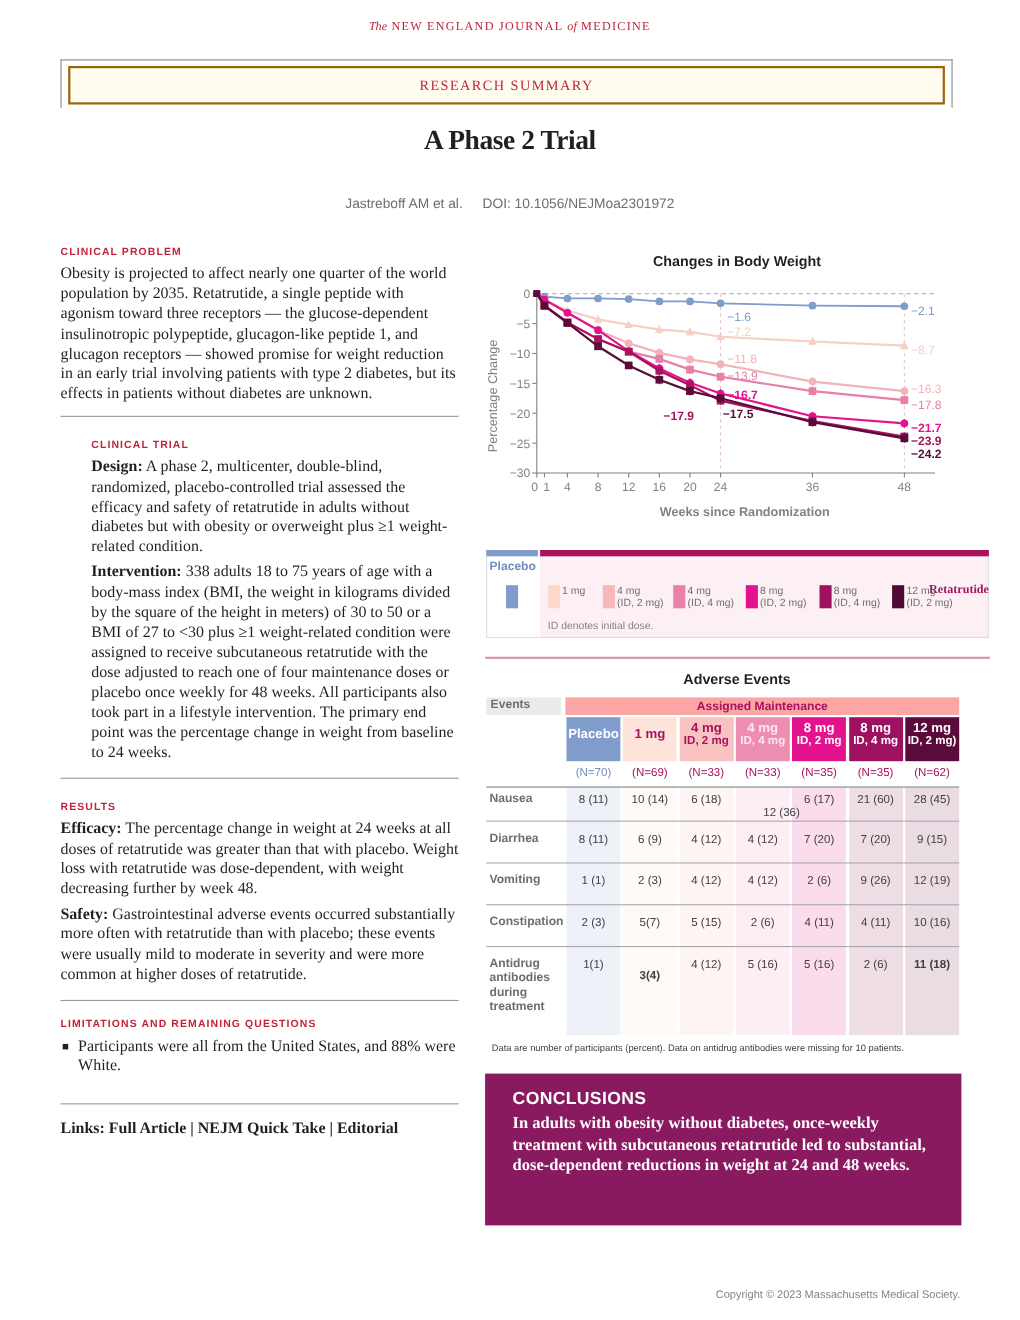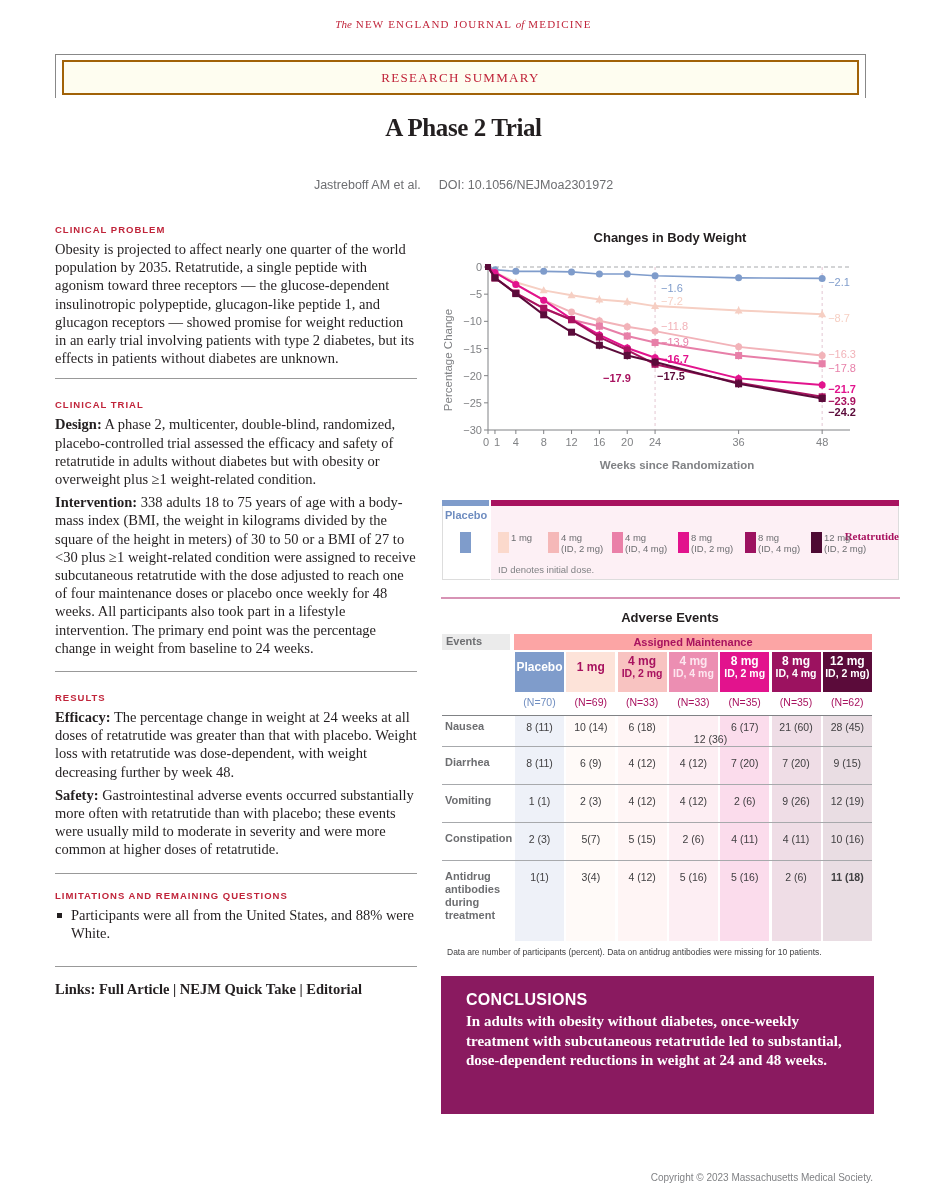--- a/index.html
+++ b/index.html
@@ -101,21 +101,21 @@
   <span>Jastreboff AM et al.</span><span>DOI: 10.1056/NEJMoa2301972</span>
 </div>
 
 <div class="left">
   <div class="sec">
     <div class="sec-head">CLINICAL PROBLEM</div>
     <p class="para">Obesity is projected to affect nearly one quarter of the world population by 2035. Retatrutide, a single peptide with agonism toward three receptors — the glucose-dependent insulinotropic polypeptide, glucagon-like peptide 1, and glucagon receptors — showed promise for weight reduction in an early trial involving patients with type 2 diabetes, but its effects in patients without diabetes are unknown.</p>
   </div>
   <div class="rule" style="margin-top:11px;"></div>
 
-  <div class="sec" style="margin-top:20px;">
+  <div class="sec" style="margin-top:20px;margin-left:28px;">
     <div class="sec-head">CLINICAL TRIAL</div>
     <p class="para"><b>Design:</b><span> A phase 2, multicenter, double-blind, randomized, placebo-controlled trial assessed the efficacy and safety of retatrutide in adults without diabetes but with obesity or overweight plus ≥1 weight-related condition.</span></p>
     <p class="para"><b>Intervention:</b><span> 338 adults 18 to 75 years of age with a body-mass index (BMI, the weight in kilograms divided by the square of the height in meters) of 30 to 50 or a BMI of 27 to &lt;30 plus ≥1 weight-related condition were assigned to receive subcutaneous retatrutide with the dose adjusted to reach one of four maintenance doses or placebo once weekly for 48 weeks. All participants also took part in a lifestyle intervention. The primary end point was the percentage change in weight from baseline to 24 weeks.</span></p>
   </div>
   <div class="rule" style="margin-top:14px;"></div>
 
   <div class="sec" style="margin-top:20px;">
     <div class="sec-head">RESULTS</div>
     <p class="para"><b>Efficacy:</b><span> The percentage change in weight at 24 weeks at all doses of retatrutide was greater than that with placebo. Weight loss with retatrutide was dose-dependent, with weight decreasing further by week 48.</span></p>
     <p class="para"><b>Safety:</b><span> Gastrointestinal adverse events occurred substantially more often with retatrutide than with placebo; these events were usually mild to moderate in severity and were more common at higher doses of retatrutide.</span></p>
@@ -451,21 +451,21 @@
     <div class="cell" style="left: 73px; top: 199px;">2 (3)</div>
     <div class="cell" style="left: 124.3px; top: 199px;">5(7)</div>
     <div class="cell" style="left: 175.6px; top: 199px;">5 (15)</div>
     <div class="cell" style="left: 226.9px; top: 199px;">2 (6)</div>
     <div class="cell" style="left: 278.2px; top: 199px;">4 (11)</div>
     <div class="cell" style="left: 329.5px; top: 199px;">4 (11)</div>
     <div class="cell" style="left: 380.8px; top: 199px;">10 (16)</div>
     <div class="rowline" style="top: 226px;"></div>
     <div class="rowlabel" style="top: 236px; width: 70px;">Antidrug antibodies during treatment</div>
     <div class="cell" style="left: 73px; top: 237px;">1(1)</div>
-    <div class="cell" style="left: 124.3px; top: 237px;">3(4)</div>
+    <div class="cell" style="left: 124.3px; top: 247px; font-weight: bold;">3(4)</div>
     <div class="cell" style="left: 175.6px; top: 237px;">4 (12)</div>
     <div class="cell" style="left: 226.9px; top: 237px;">5 (16)</div>
     <div class="cell" style="left: 278.2px; top: 237px;">5 (16)</div>
     <div class="cell" style="left: 329.5px; top: 237px;">2 (6)</div>
     <div class="cell" style="left: 380.8px; top: 237px; font-weight: bold;">11 (18)</div>
   </div>
 <div class="ae-note">Data are number of participants (percent). Data on antidrug antibodies were missing for 10 patients.</div>
 
 <div class="concl">
   <h3>CONCLUSIONS</h3>

